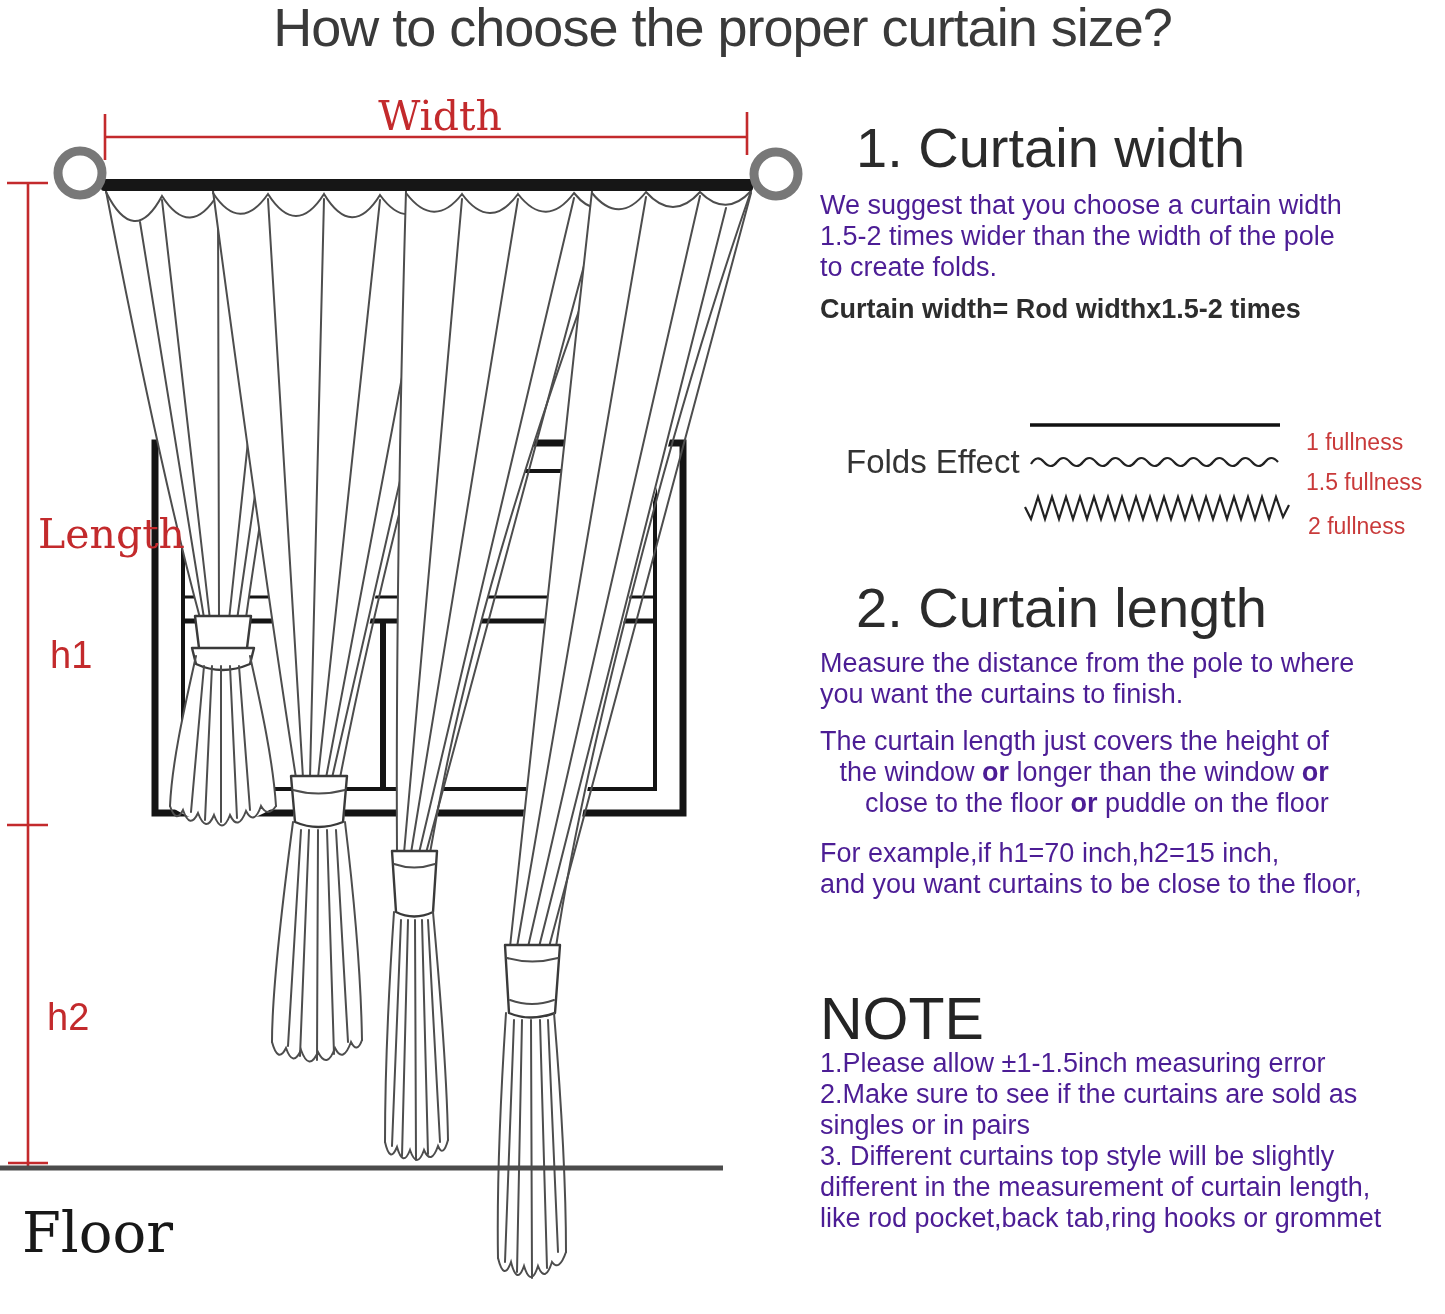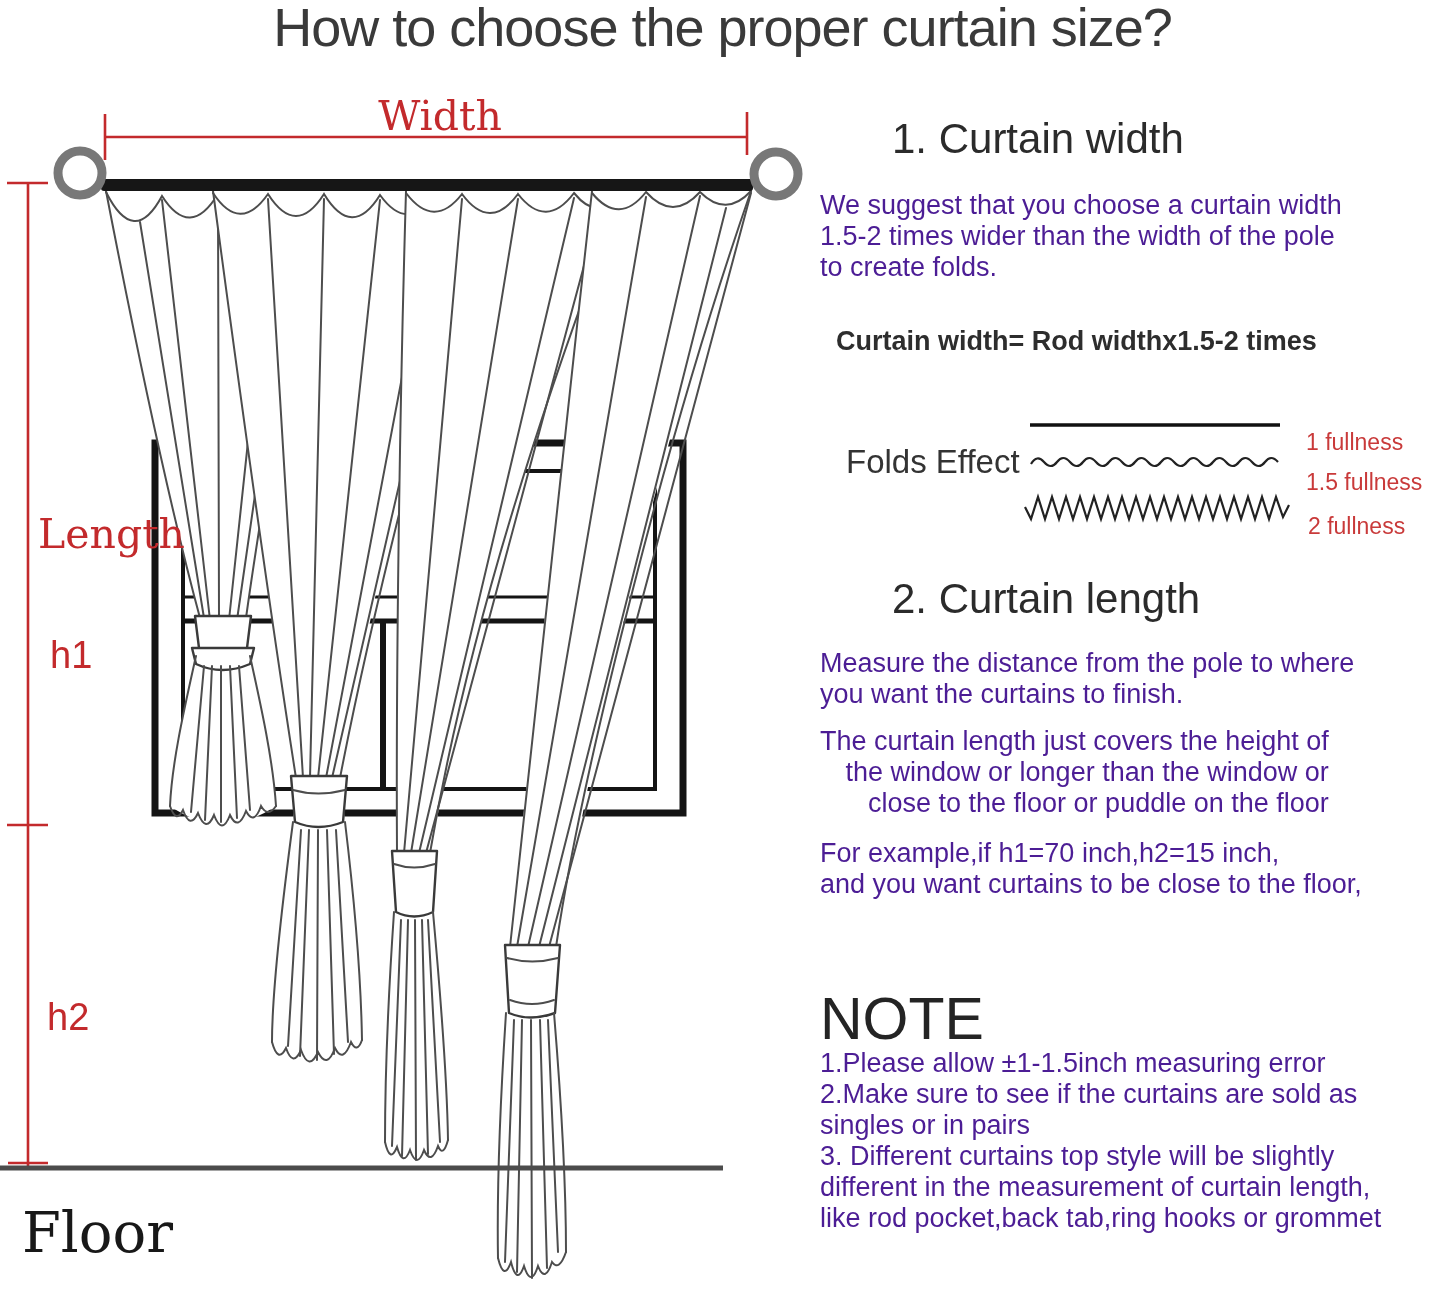--- a/index.html
+++ b/index.html
@@ -2,23 +2,23 @@
 <html><head>
 <meta charset="utf-8">
 <style>
   html,body{margin:0;padding:0;background:#ffffff;}
   body{width:1445px;height:1314px;position:relative;overflow:hidden;
        font-family:"Liberation Sans",sans-serif;color:#2d2d2d;}
   .abs{position:absolute;}
   .title{left:0;top:-4px;width:1445px;text-align:center;font-size:54px;
          letter-spacing:-1px;color:#3a3a3a;}
   .rightcol{left:818px;top:0;width:640px;}
-  .h-sec{position:absolute;font-size:42px;color:#2b2b2b;letter-spacing:0;margin-left:36px;}
+  .h-sec{position:absolute;font-size:56px;color:#2b2b2b;letter-spacing:0;}
   .bl{font-size:27px;line-height:31px;white-space:nowrap;color:#4c1d95;}
-  .bold{font-weight:normal;}
+  .bold{font-weight:bold;}
   .formula{font-size:27px;font-weight:bold;white-space:nowrap;}
   .note-h{font-size:59px;color:#242424;}
   .folds-label{font-size:33px;color:#333;}
   .fullness{font-size:23px;color:#c93a3a;white-space:nowrap;margin-top:20px;}
   svg text{font-family:"DejaVu Serif","Liberation Serif",serif;}
   .dim-serif{font-size:41px;fill:#c32a2c;}
   .dim-sans{font-family:"Liberation Sans",sans-serif;font-size:38px;fill:#c32a2c;}
   .floor-t{font-size:56px;fill:#181818;}
   .curtain-line{fill:none;stroke:#4d4d4d;stroke-width:2;stroke-linecap:round;}
   .curtain-fill{fill:#ffffff;stroke:none;}
@@ -120,21 +120,21 @@
 <div class="abs rightcol" style="height:1314px;">
 
   <div class="h-sec" style="left:38px;top:115px;">1. Curtain width</div>
 
   <div class="abs" style="left:2px;top:190px;">
     <div class="bl">We suggest that you choose a curtain width</div>
     <div class="bl">1.5-2 times wider than the width of the pole</div>
     <div class="bl">to create folds.</div>
   </div>
 
-  <div class="abs formula" style="left:18px;top:294px;margin-top:32px;">Curtain width= Rod widthx1.5-2 times</div>
+  <div class="abs formula" style="left:2px;top:294px;">Curtain width= Rod widthx1.5-2 times</div>
 
 
   <div class="abs" style="left:0;top:405px;width:640px;height:135px;">
     <div class="abs folds-label" style="left:28px;top:38px;">Folds Effect</div>
 
     <svg class="abs" style="left:210px;top:12px;" width="260" height="16">
       <path d="M2,8 L252,8" stroke="#111" stroke-width="3.5" fill="none"></path>
     </svg>
     <div class="abs fullness" style="left:488px;top:4px;">1 fullness</div>
 

